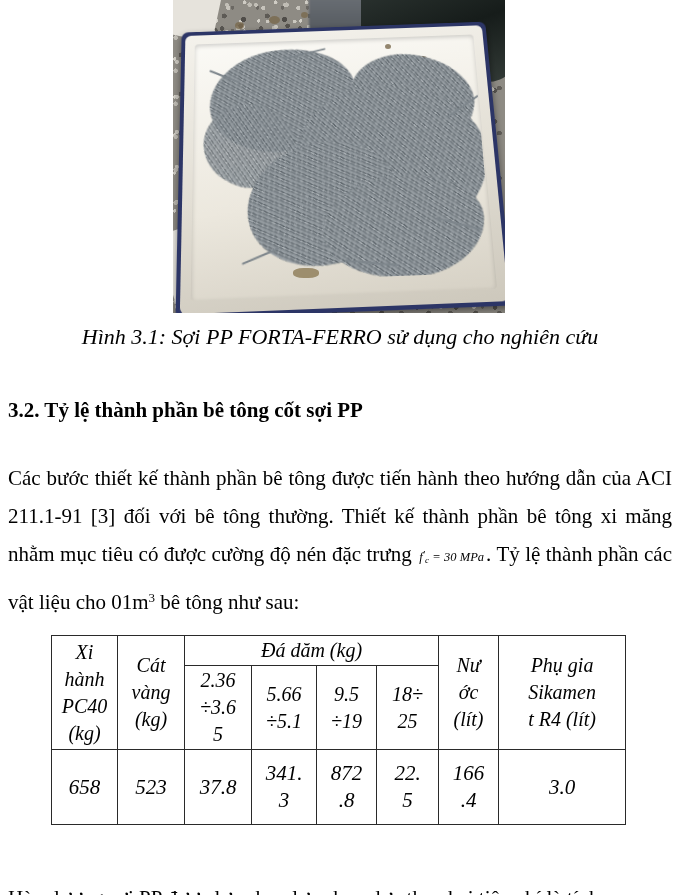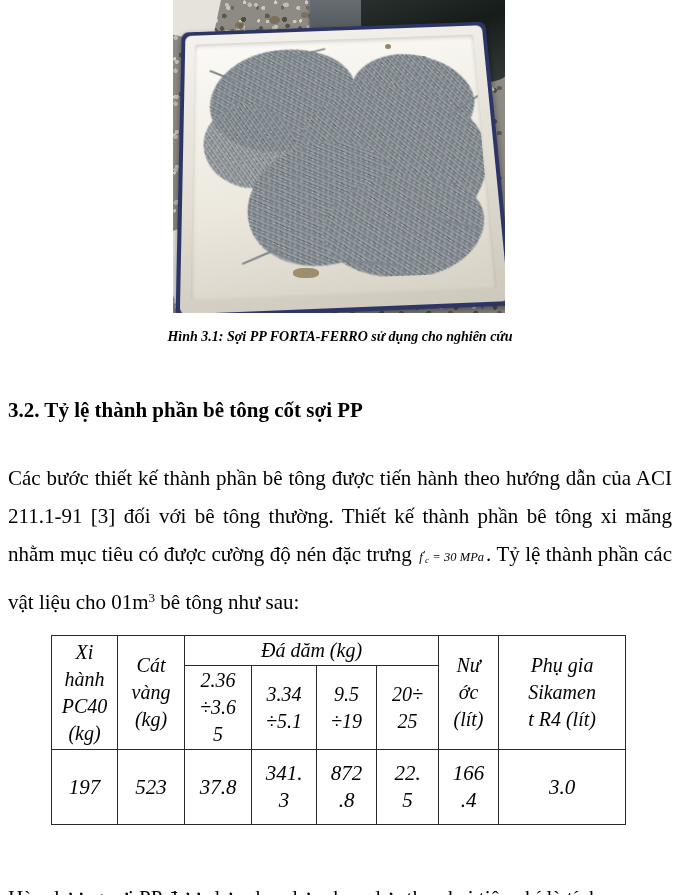--- a/index.html
+++ b/index.html
@@ -159,23 +159,23 @@
     height: 1.5px;
     background: #7e868c;
     border-radius: 1px;
   }
   #figure-caption {
     position: absolute;
     left: 8px;
     top: 322px;
     width: 664px;
     text-align: center;
-    font-weight: bold;
+    font-weight: normal;
     font-style: italic;
-    font-size: 14px;
+    font-size: 22px;
     line-height: 30px;
   }
 
   
   #section-heading {
     position: absolute;
     left: 8px;
     top: 396px;
     width: 664px;
     font-weight: bold;
@@ -318,36 +318,36 @@
         <div>t R4 (lít)</div>
       </td>
     </tr>
     <tr>
       <td>
         <div>2.36</div>
         <div>÷3.6</div>
         <div>5</div>
       </td>
       <td>
-        <div>3.34</div>
+        <div>5.66</div>
         <div>÷5.1</div>
       </td>
       <td>
         <div>9.5</div>
         <div>÷19</div>
       </td>
       <td>
-        <div>20÷</div>
+        <div>18÷</div>
         <div>25</div>
       </td>
     </tr>
   </thead>
   <tbody>
     <tr class="row-values">
-      <td>197</td>
+      <td>658</td>
       <td>523</td>
       <td>37.8</td>
       <td>
         <div>341.</div>
         <div>3</div>
       </td>
       <td>
         <div>872</div>
         <div>.8</div>
       </td>

